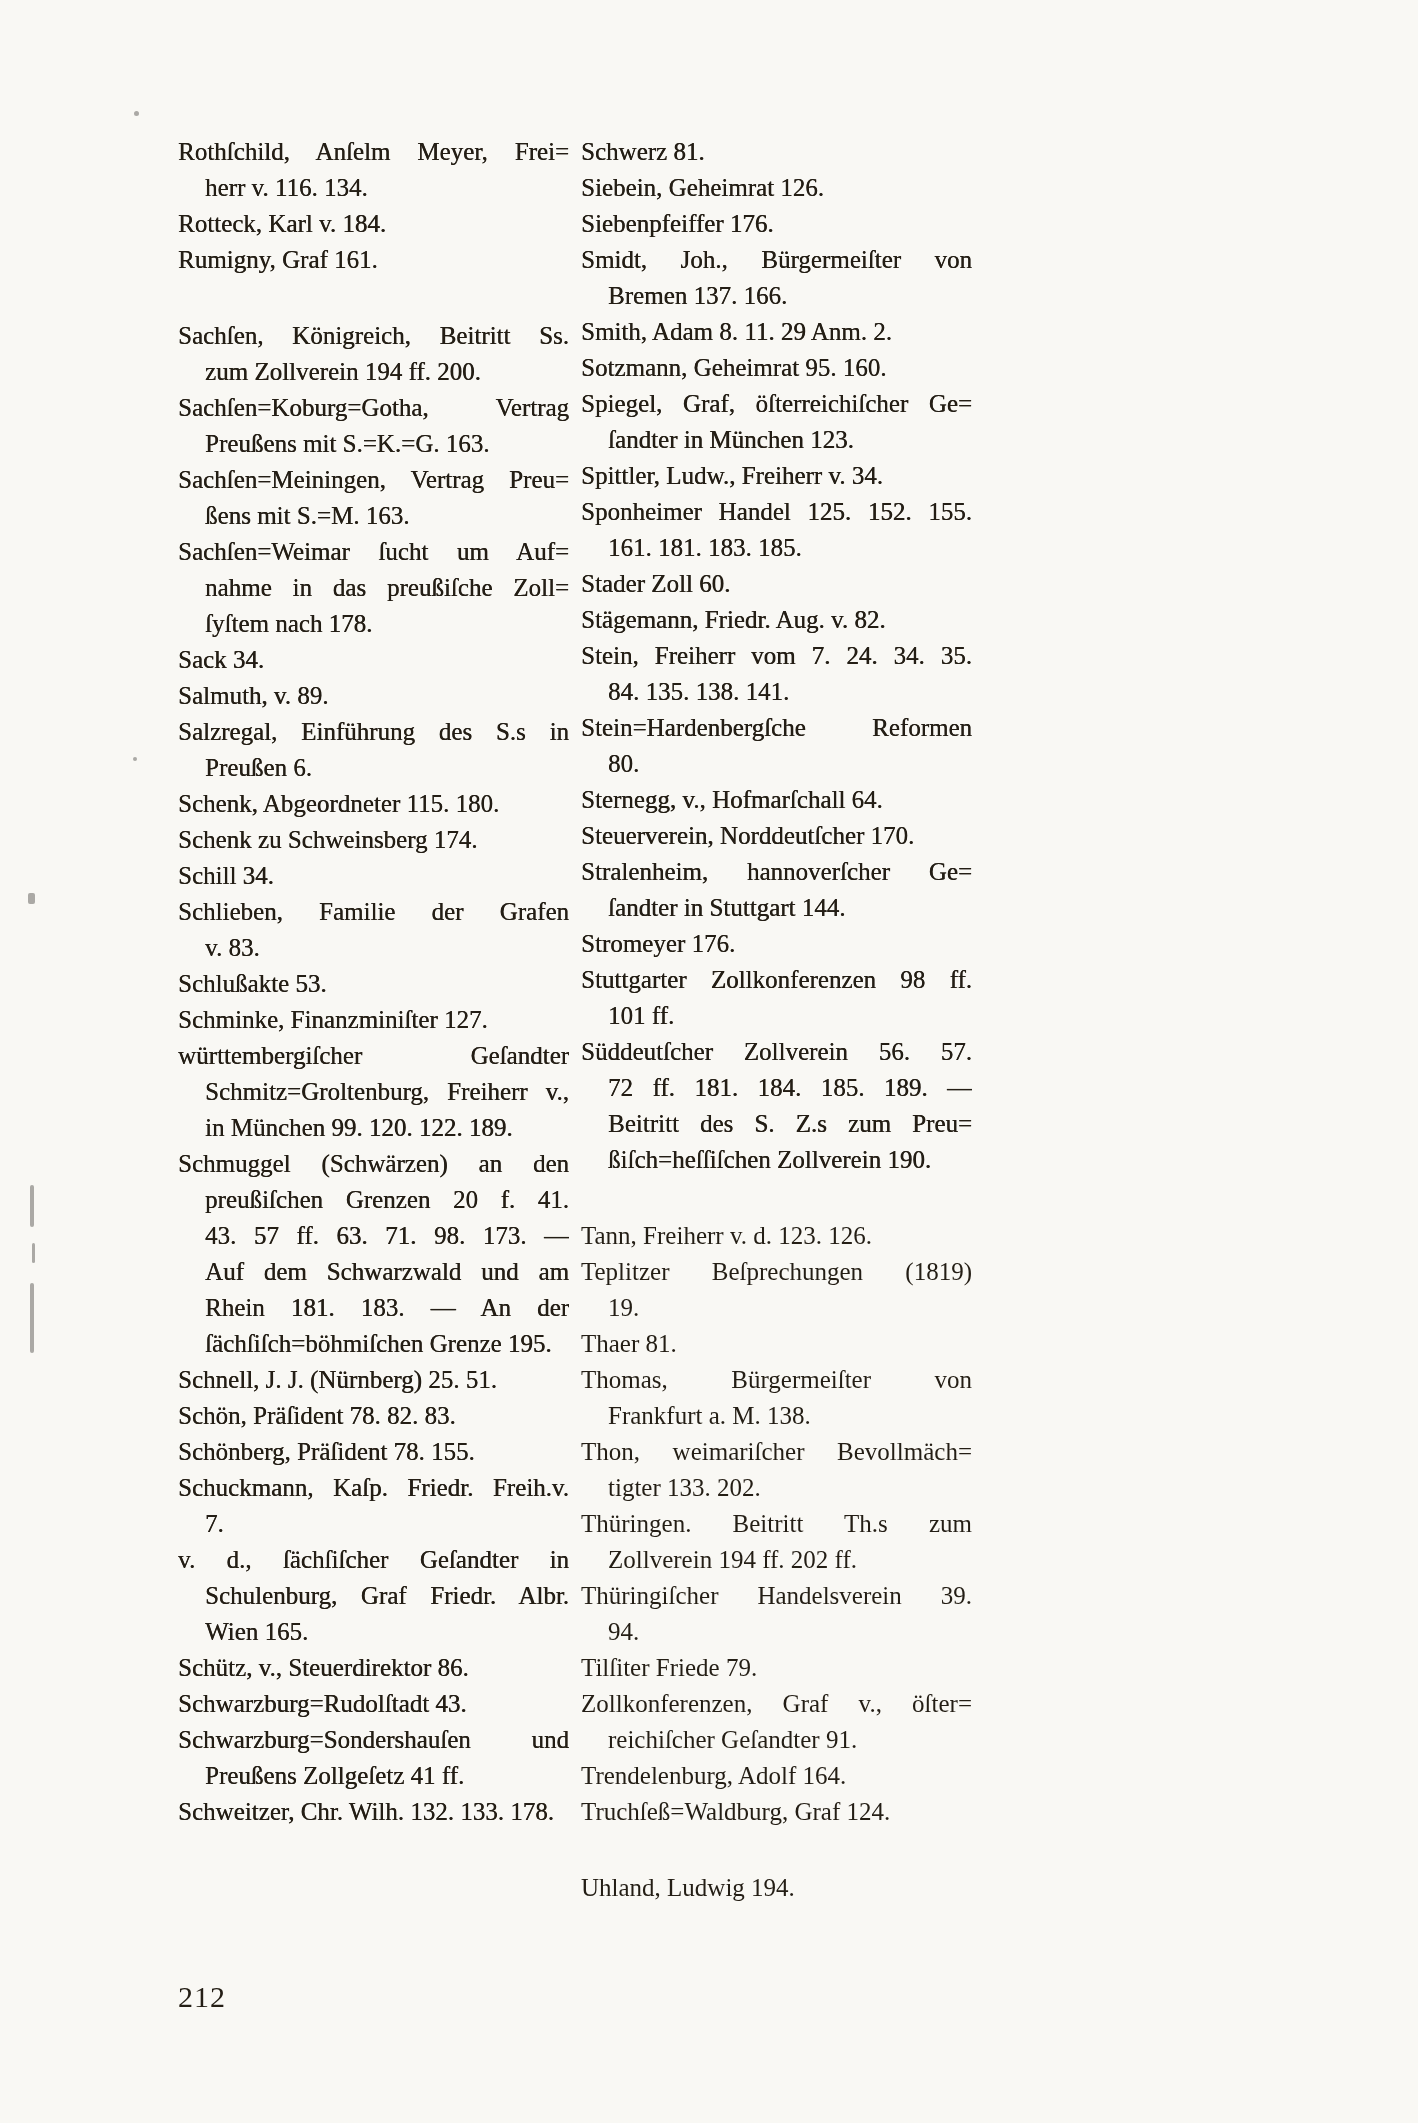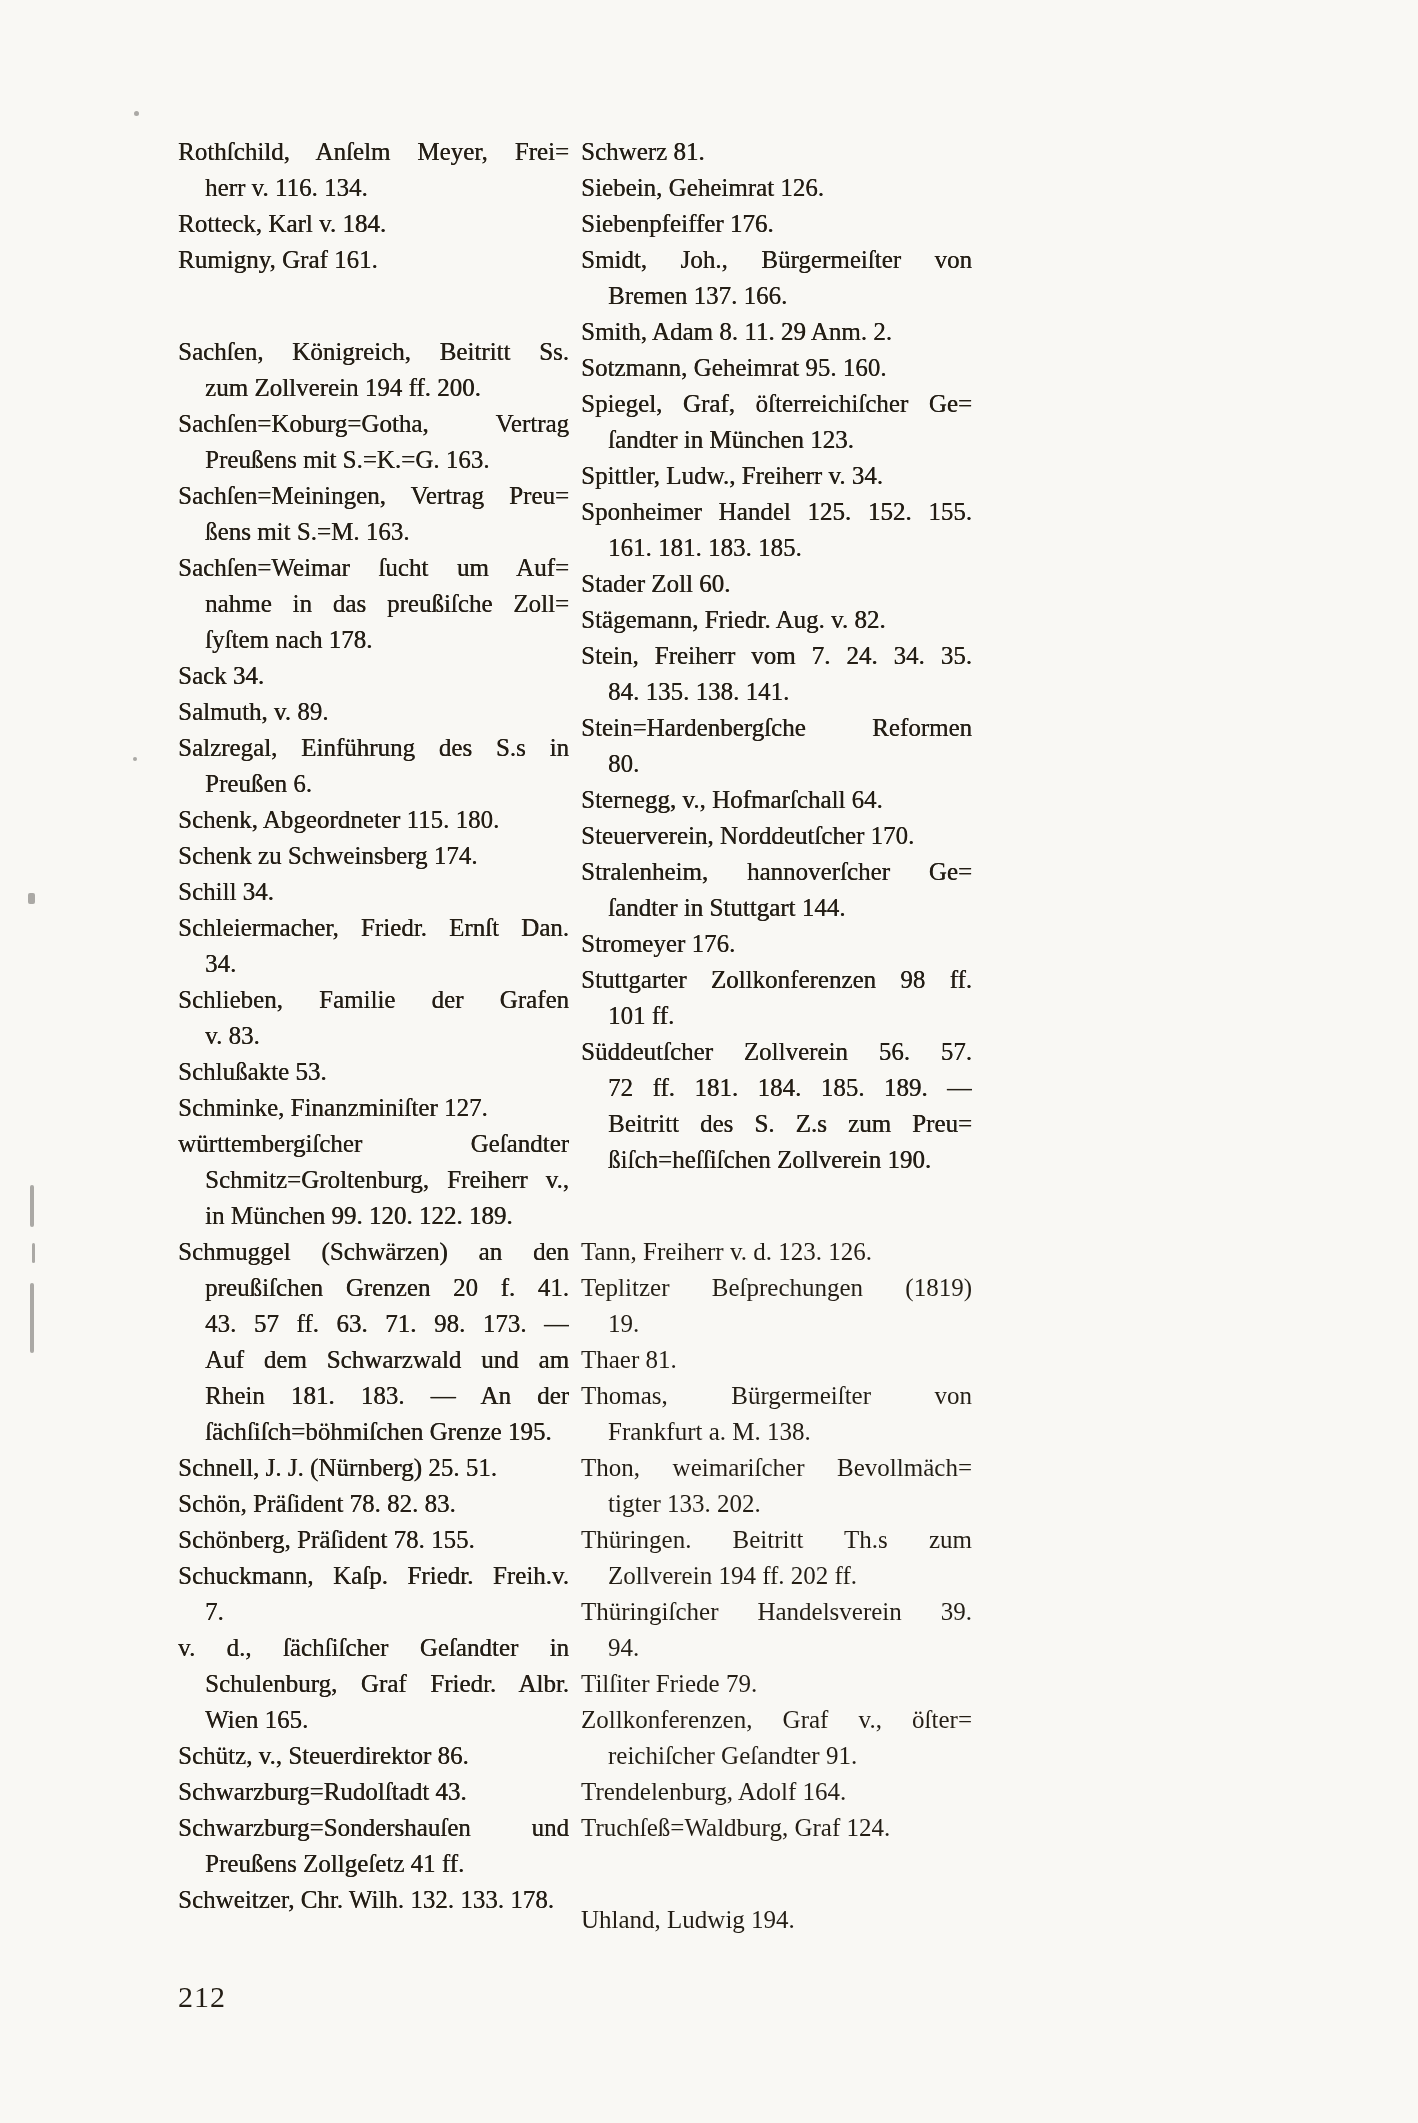--- a/index.html
+++ b/index.html
@@ -27,21 +27,21 @@
     display:flex;
     gap:12px;
   }
   .col{ width:391px; }
   .entry{
     margin:0;
     font-size:25px;
     line-height:36px;
     text-shadow:0.35px 0 0 currentColor; 
   }
-  .entry.gap{ margin-top:56px; }
+  .entry.gap{ margin-top:40px; }
   .entry.bold{ font-weight:normal; text-shadow:none; }
   .line{
     display:block;
     white-space:nowrap;
     overflow:hidden;
     text-align-last:justify;
   }
   .line + .line{ padding-left:27px; }
   .line:last-child{ text-align-last:left; }
   .pageno{
@@ -112,24 +112,20 @@
         <p class="entry">
           <span class="line">Schenk, Abgeordneter 115. 180.</span>
         </p>
         <p class="entry">
           <span class="line">Schenk zu Schweinsberg 174.</span>
         </p>
         <p class="entry">
           <span class="line">Schill 34.</span>
         </p>
         <p class="entry">
-          <span class="line">Schleiermacher, Friedr. Ernſt Dan.</span>
-          <span class="line">34.</span>
-        </p>
-        <p class="entry">
           <span class="line">Schlieben, Familie der Grafen</span>
           <span class="line">v. 83.</span>
         </p>
         <p class="entry">
           <span class="line">Schlußakte 53.</span>
         </p>
         <p class="entry">
           <span class="line">Schminke, Finanzminiſter 127.</span>
         </p>
         <p class="entry">

